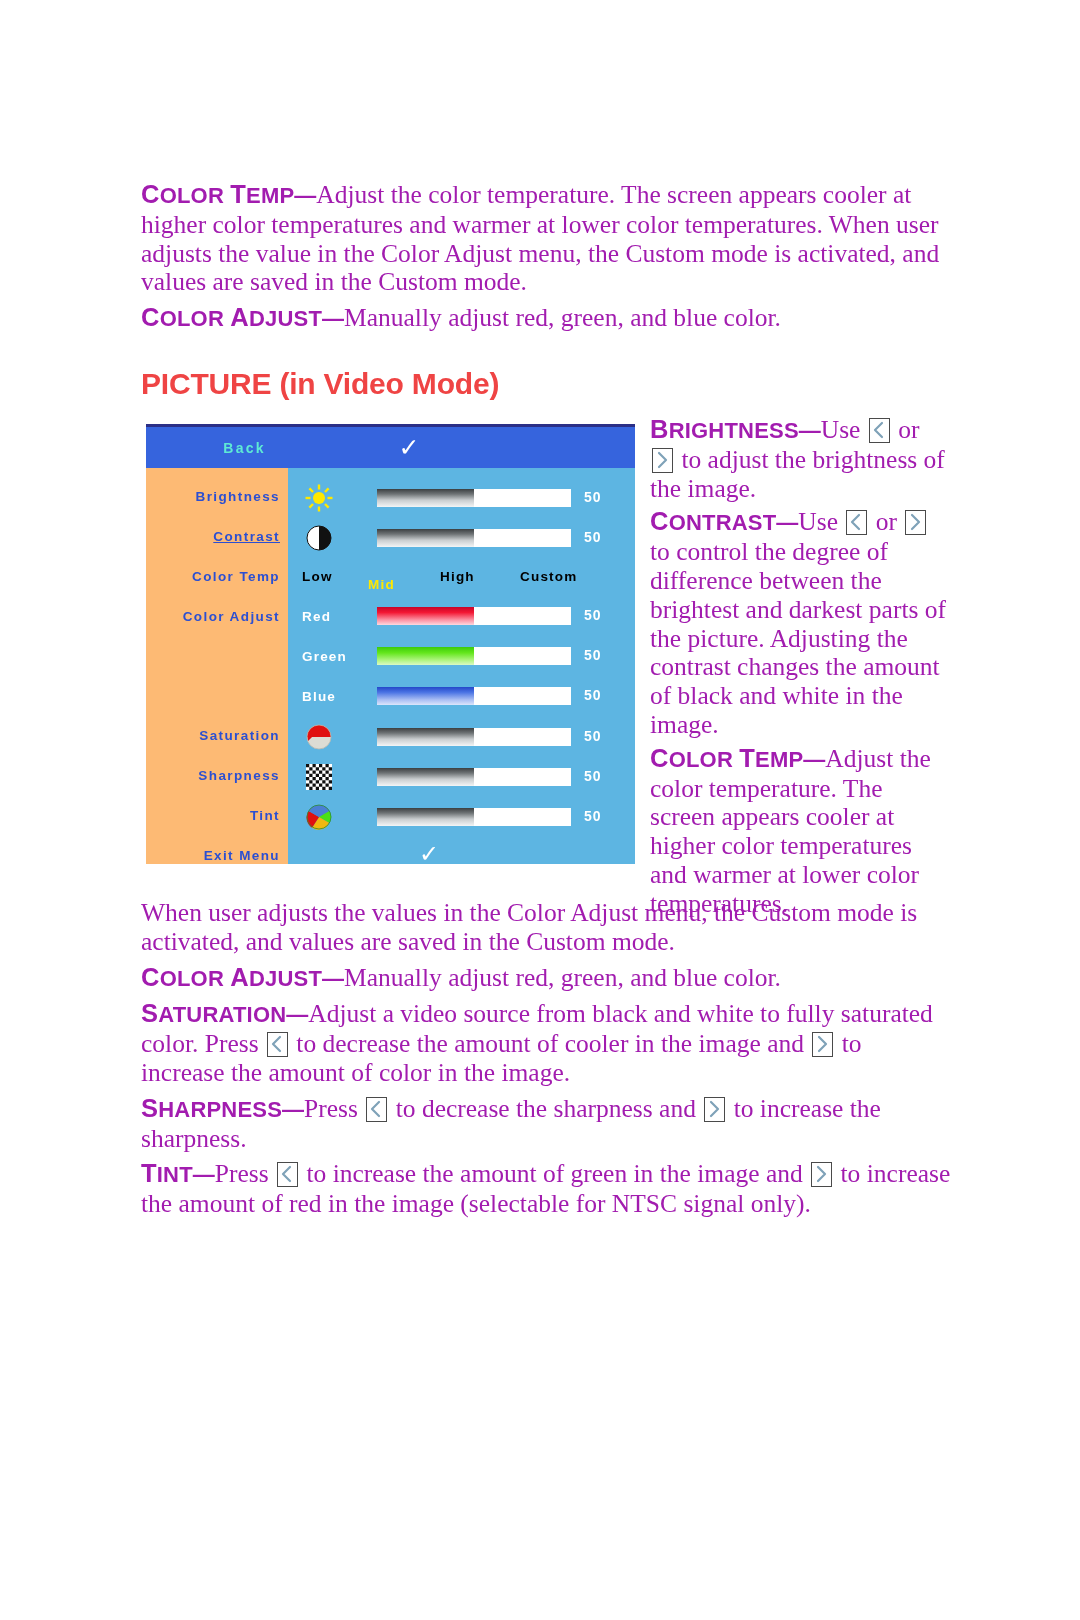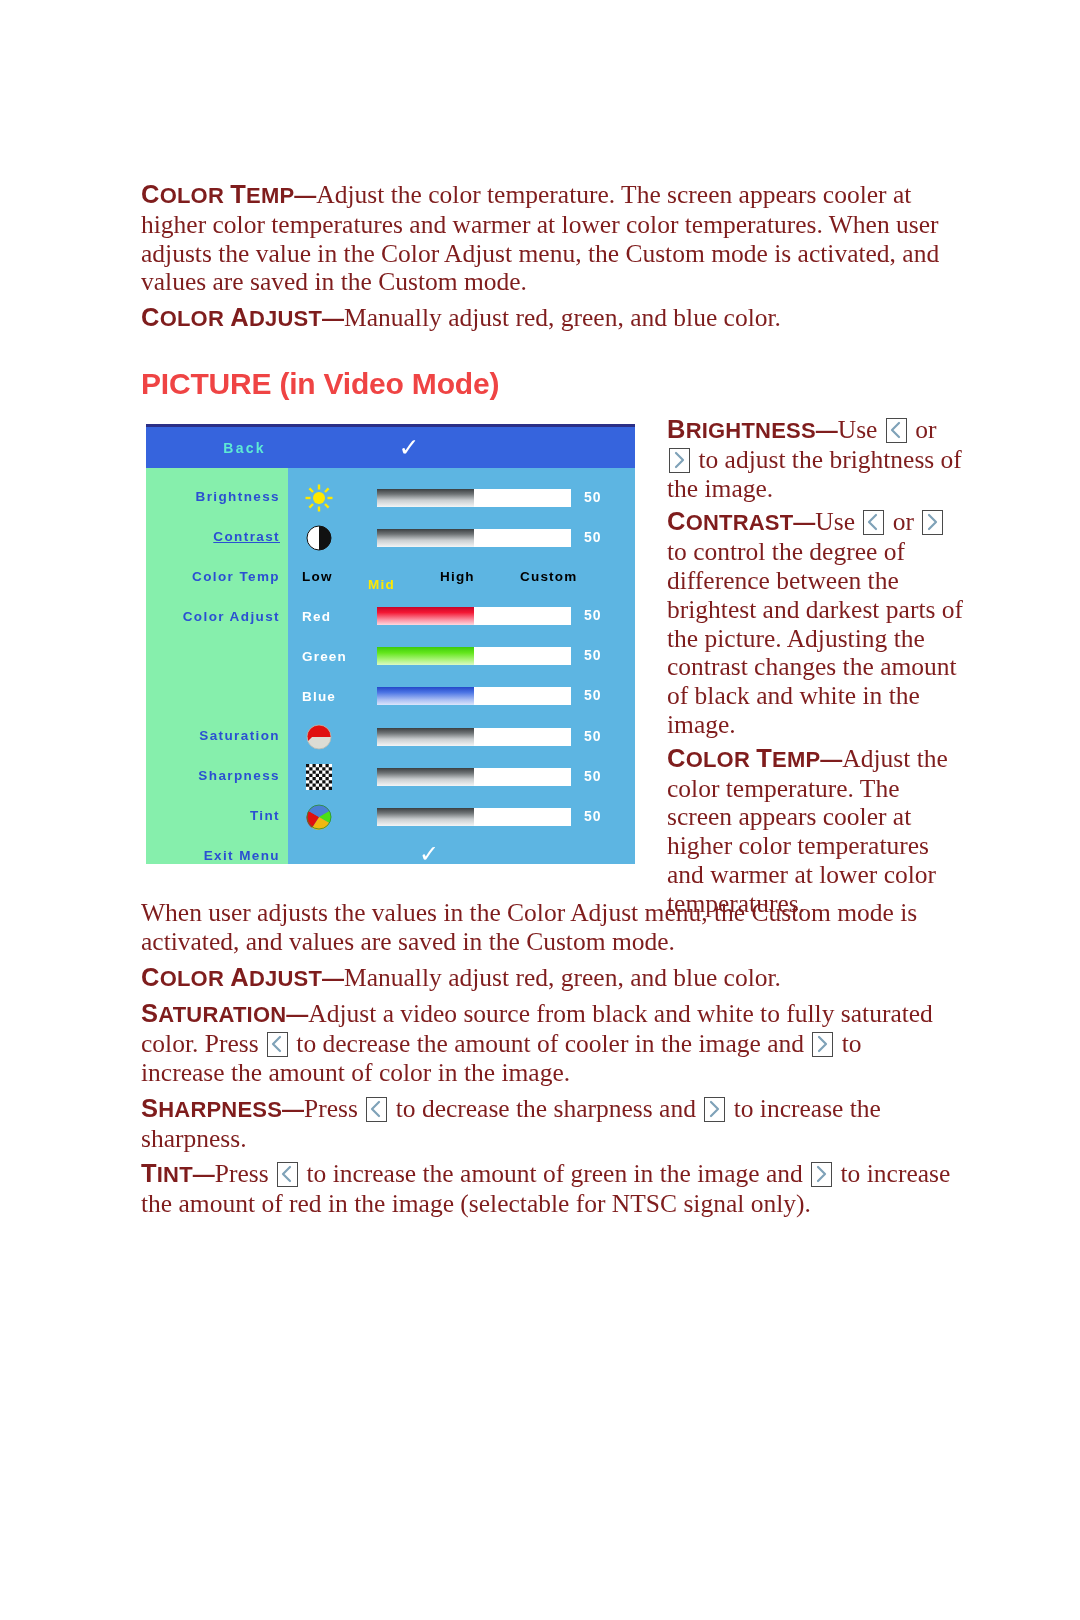--- a/index.html
+++ b/index.html
@@ -30,21 +30,21 @@
     top: 180px;
     width: 806px;
   }
 
   .para {
     font-family: "Liberation Serif", serif;
     font-size: 25.5px;
     line-height: 28.8px;
     text-align: left;
     margin: 0 0 6px 0;
-    color: #7f1d1d;
+    color: #a21caf;
   }
 
   .term {
     font-family: "Liberation Sans", sans-serif;
     font-weight: bold;
     font-size: 22px;
     letter-spacing: 0.2px;
   }
   .term .cap {
     font-size: 25.5px;
@@ -120,21 +120,21 @@
     font-size: 25px;
     color: #ffffff;
     line-height: 26px;
   }
 
   .osd-left {
     position: absolute;
     left: 0; top: 44px;
     width: 142px;
     height: 396px;
-    background: #86efac;
+    background: #fdba74;
   }
   .osd-right {
     position: absolute;
     left: 142px; top: 44px;
     width: 347px;
     height: 396px;
     background: #5db5e2;
   }
 
   .lbl {
@@ -217,21 +217,20 @@
     line-height: 24px;
     color: #ffffff;
   }
 
   
   .sidecol {
     position: absolute;
     left: 650px;
     top: 415px;
     width: 298px;
-    margin-left: 17px;
   }
   .sidecol .para { font-size: 25.5px; line-height: 28.8px; margin-bottom: 4px; }
 
   
   .lower {
     position: absolute;
     left: 141px;
     top: 899px;
     width: 810px;
   }

